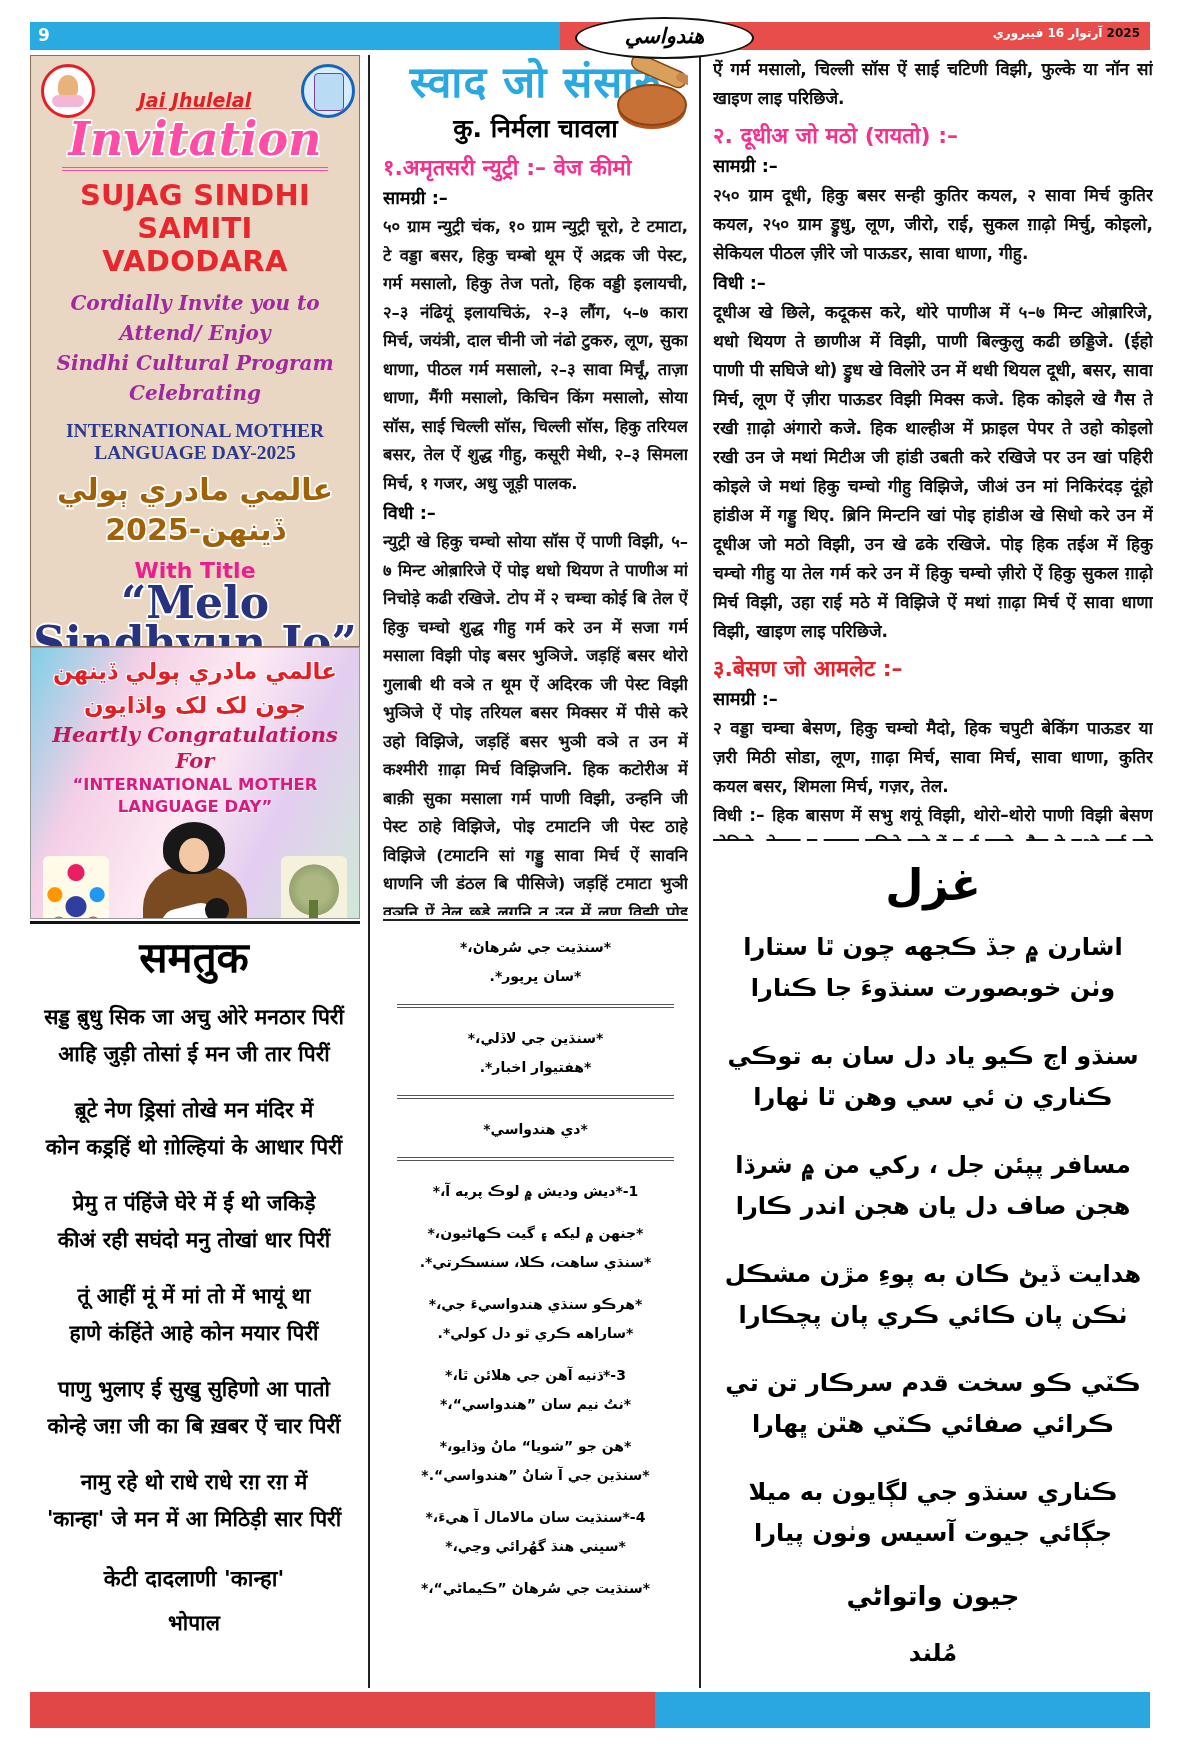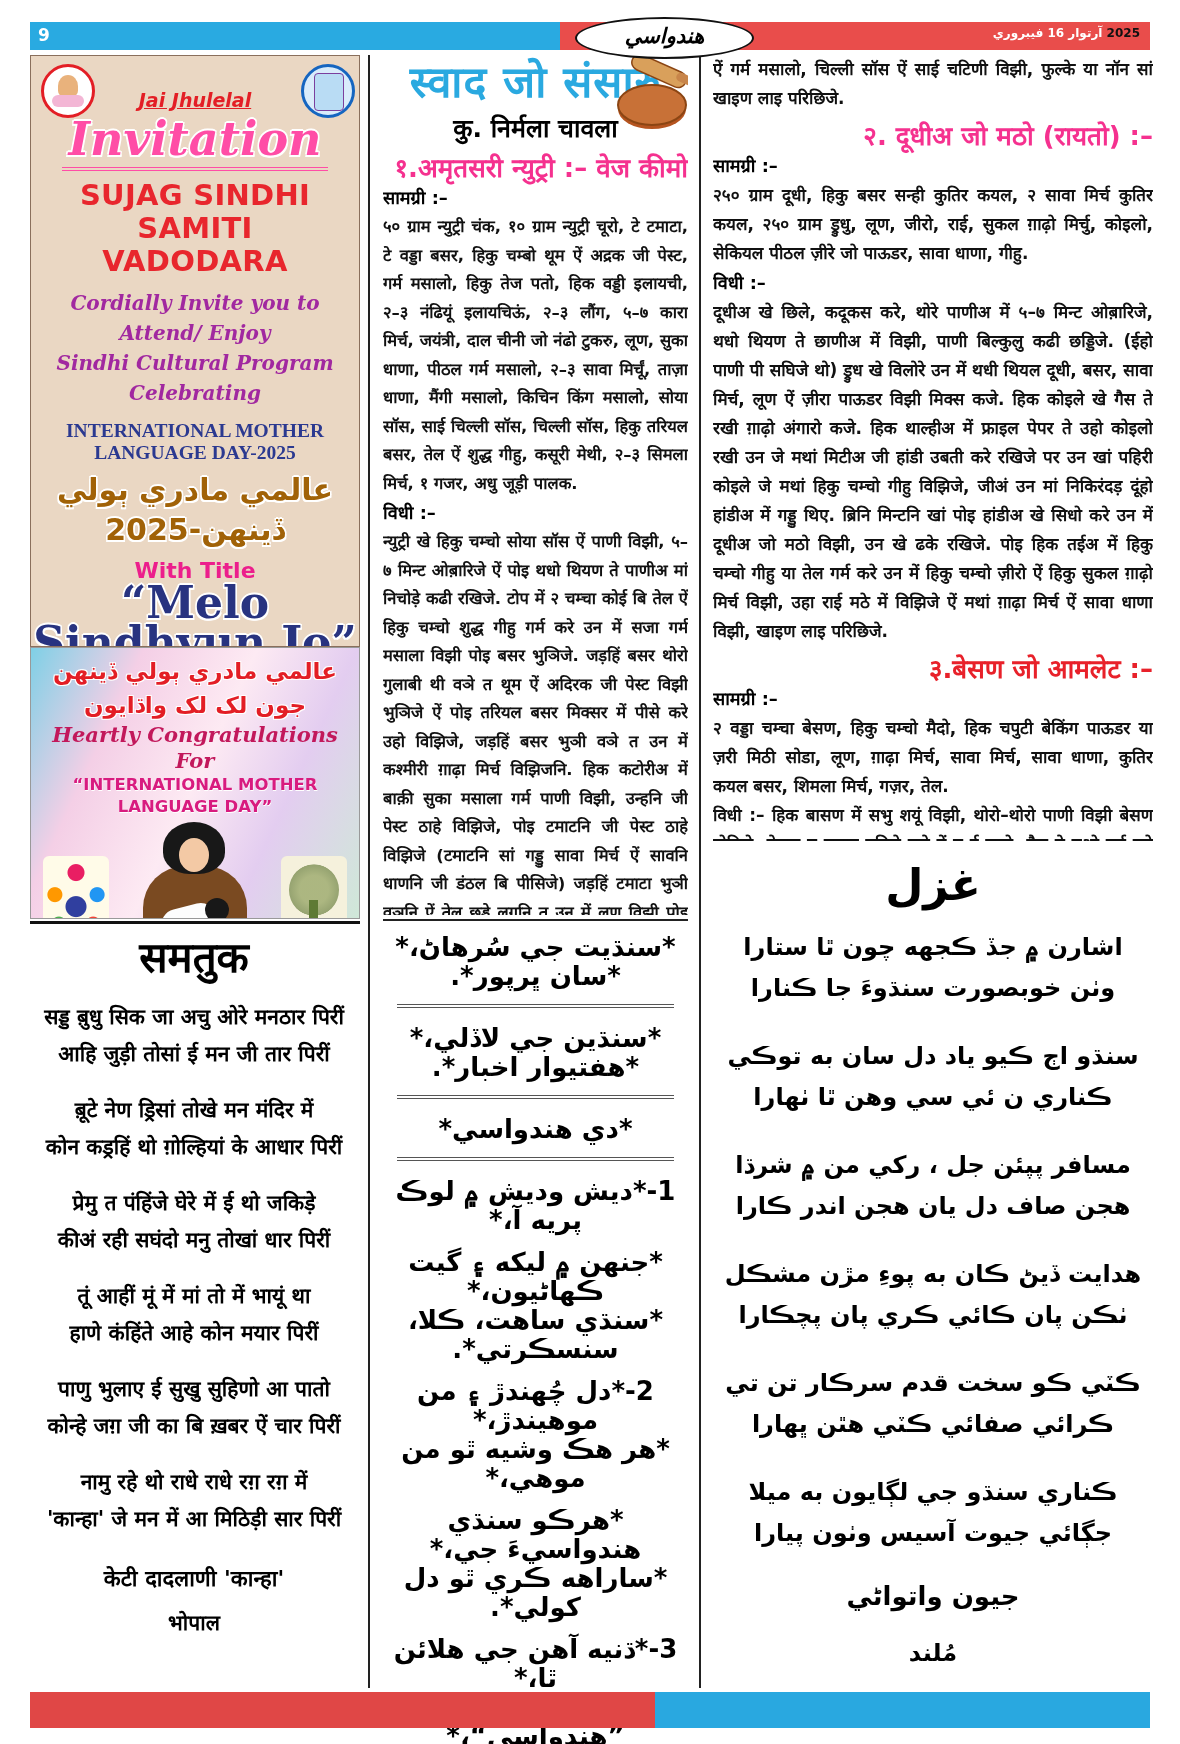--- a/index.html
+++ b/index.html
@@ -85,30 +85,30 @@
   .samtuk-author{font-size:22px;font-weight:800;margin-top:24px;}
   .samtuk-place{font-size:21px;font-weight:bold;margin-top:16px;}
 
   
   .col-mid{position:absolute;left:383px;top:55px;width:305px;}
   .recipe-hdr{position:relative;text-align:center;}
   .recipe-title{color:#2aa9e0;font-weight:800;font-size:43px;line-height:54px;letter-spacing:1px;}
   .recipe-by{font-size:25px;font-weight:bold;line-height:32px;margin-top:4px;}
   .pin{position:absolute;right:-10px;top:2px;}
   .recipe-part{height:860px;overflow:hidden;}
-  .r-heading{color:#f5318f;font-weight:800;font-size:26px;line-height:30px;text-align:right;margin-top:8px;}
+  .r-heading{color:#f5318f;font-weight:800;font-size:22px;line-height:30px;text-align:left;margin-top:8px;}
   .r-heading.red{color:#e8212a;}
   .r-label{font-weight:800;font-size:18px;line-height:30px;text-align:left;}
   .r-body{font-size:16.5px;line-height:28.5px;text-align:justify;font-weight:700;color:#111;}
   .r-body .inlbl{font-weight:800;}
   .mid-rule{border:0;border-top:2px solid #222;margin:4px 0 12px;}
 
   
   .tribute{direction:rtl;text-align:center;}
-  .t-line{font-size:26px;line-height:29px;font-weight:700;}
+  .t-line{font-size:14px;line-height:29px;font-weight:700;}
   .t-pair{margin-bottom:13px;}
   .t-sep{border:0;border-top:4px double #555;margin:6px 14px 16px;}
 
   
   .col-right{position:absolute;left:713px;top:55px;width:440px;}
   .recipe2-part{height:786px;overflow:hidden;}
   .col-right .r-body{font-size:17px;line-height:29px;}
 
   
   .ghazal{direction:rtl;text-align:center;margin-top:16px;}
@@ -263,24 +263,20 @@
       <div class="t-verse">
         <div class="t-pair">
           <div class="t-line">1-*ديش وديش ۾ لوڪ پريه آ،*</div>
         </div>
         <div class="t-pair">
           <div class="t-line">*جنهن ۾ ليکه ۽ گيت ڪهاڻيون،*</div>
           <div class="t-line">*سنڌي ساهت، ڪلا، سنسڪرتي*.</div>
         </div>
       </div>
       <div class="t-verse">
-        <div class="t-pair">
-          <div class="t-line">2-*دل چُهندڙ ۽ من موهيندڙ،*</div>
-          <div class="t-line">*هر هڪ وشيه ٿو من موهي،*</div>
-        </div>
         <div class="t-pair">
           <div class="t-line">*هرڪو سنڌي هندواسيءَ جي،*</div>
           <div class="t-line">*ساراهه ڪري ٿو دل کولي*.</div>
         </div>
       </div>
       <div class="t-verse">
         <div class="t-pair">
           <div class="t-line">3-*ڌنيه آهن جي هلائن ٿا،*</div>
           <div class="t-line">*نتُ نيم سان ”هندواسي“،*</div>
         </div>

